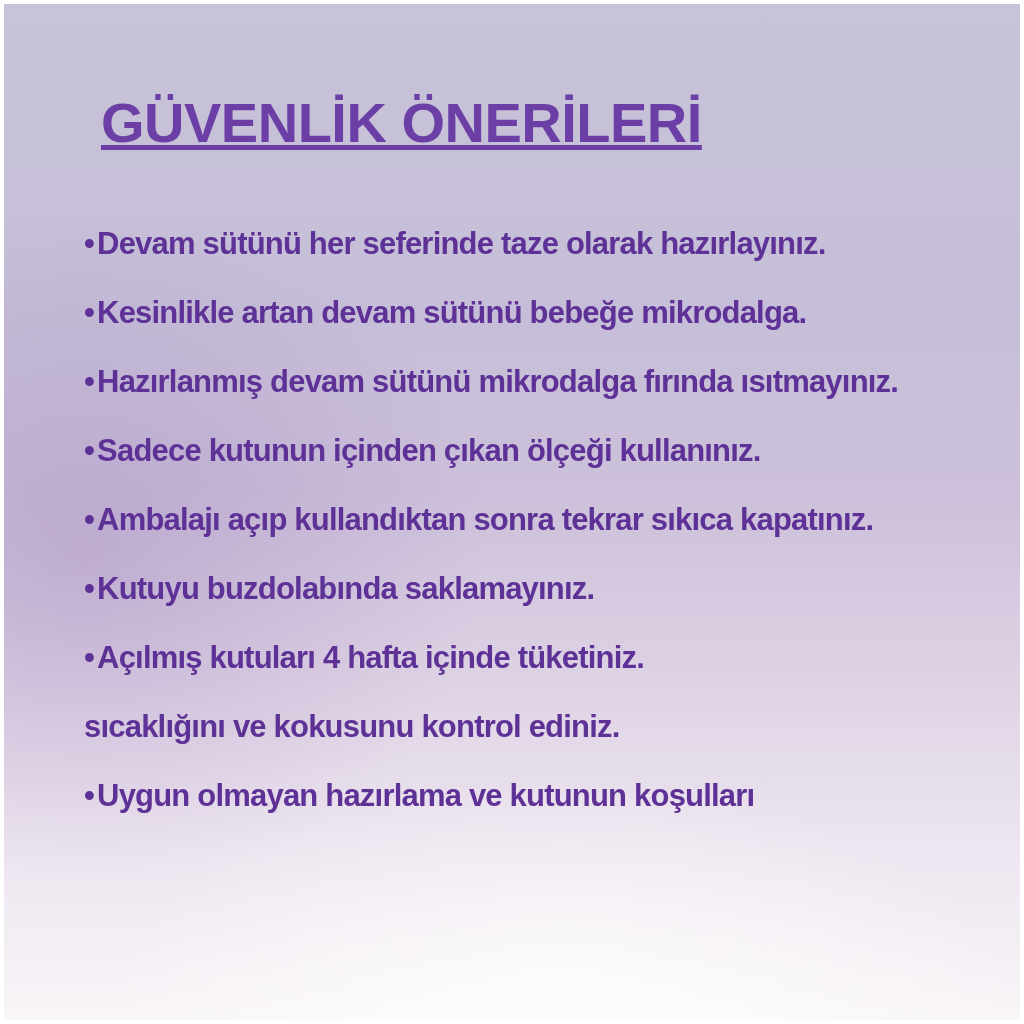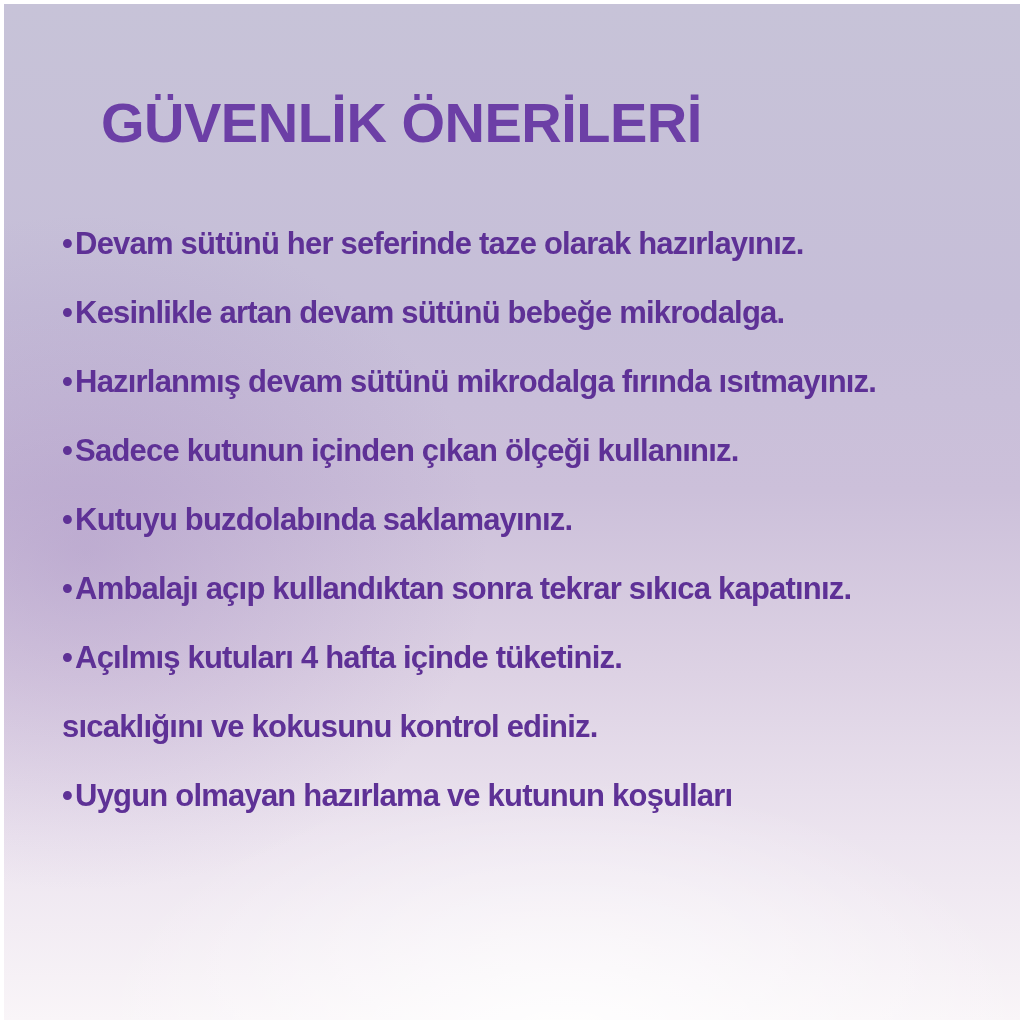--- a/index.html
+++ b/index.html
@@ -22,24 +22,25 @@
   }
   .title {
     margin: 0;
     padding: 84px 0 0 97px;
     font-size: 56px;
     line-height: 70px;
     font-weight: 700;
     letter-spacing: -0.5px;
     color: var(--title, #6c3fa6);
     white-space: nowrap;
+    text-decoration: underline;
   }
   .list {
     margin-top: 51px;
-    padding-left: 58px;
+    padding-left: 80px;
   }
   .line {
     line-height: 69px;
     font-size: 31px;
     font-weight: 700;
     letter-spacing: -0.8px;
     color: var(--body, #5e3196);
     white-space: nowrap;
   }
   .bullet {
@@ -58,24 +59,24 @@
       <div class="item">
         <div class="line"><span class="bullet">•</span><span>Kesinlikle artan devam sütünü bebeğe mikrodalga.</span></div>
       </div>
       <div class="item">
         <div class="line"><span class="bullet">•</span><span>Hazırlanmış devam sütünü mikrodalga fırında ısıtmayınız.</span></div>
       </div>
       <div class="item">
         <div class="line"><span class="bullet">•</span><span>Sadece kutunun içinden çıkan ölçeği kullanınız.</span></div>
       </div>
       <div class="item">
-        <div class="line"><span class="bullet">•</span><span>Kutuyu buzdolabında saklamayınız.</span></div>
+        <div class="line"><span class="bullet">•</span><span>Ambalajı açıp kullandıktan sonra tekrar sıkıca kapatınız.</span></div>
       </div>
       <div class="item">
-        <div class="line"><span class="bullet">•</span><span>Ambalajı açıp kullandıktan sonra tekrar sıkıca kapatınız.</span></div>
+        <div class="line"><span class="bullet">•</span><span>Kutuyu buzdolabında saklamayınız.</span></div>
       </div>
       <div class="item">
         <div class="line"><span class="bullet">•</span><span>Açılmış kutuları 4 hafta içinde tüketiniz.</span></div>
       </div>
       <div class="item">
         <div class="line"><span>sıcaklığını ve kokusunu kontrol ediniz.</span></div>
       </div>
       <div class="item">
         <div class="line"><span class="bullet">•</span><span>Uygun olmayan hazırlama ve kutunun koşulları</span></div>
       </div>

